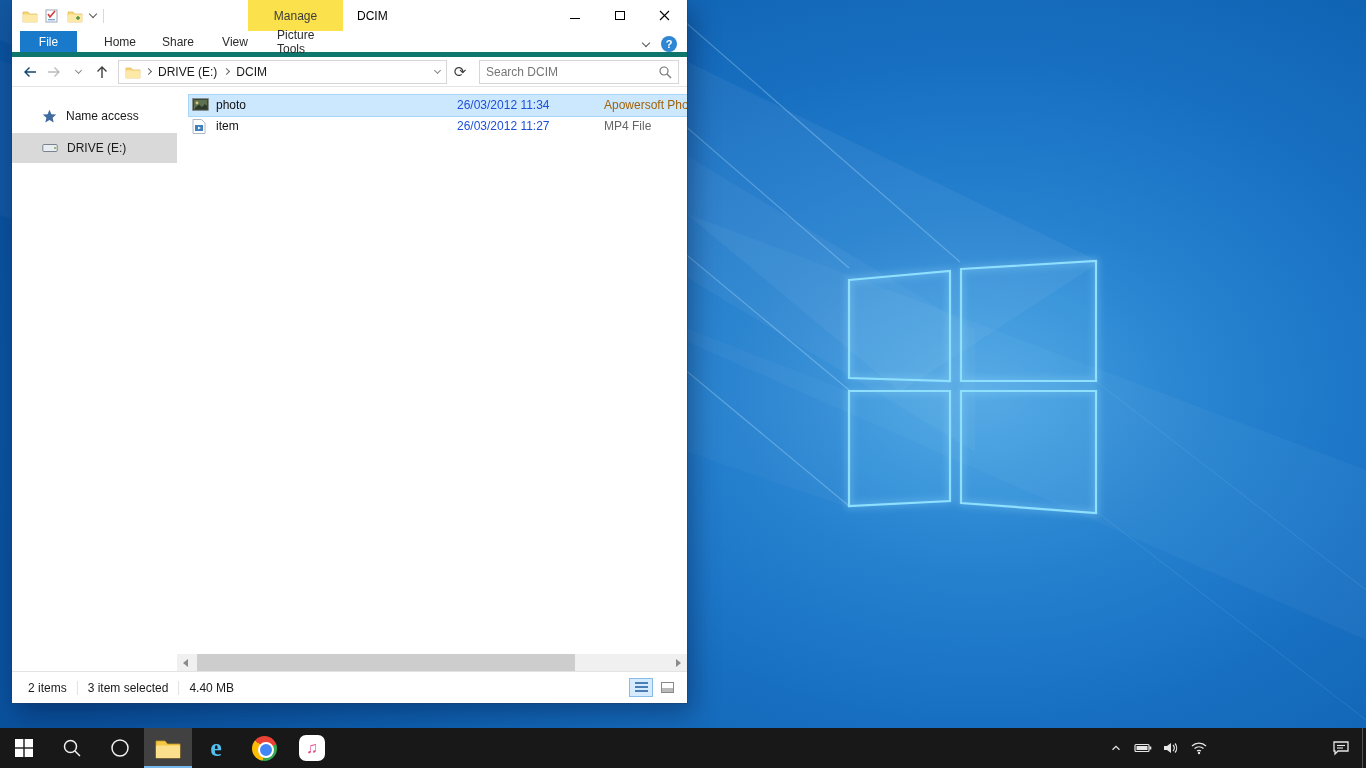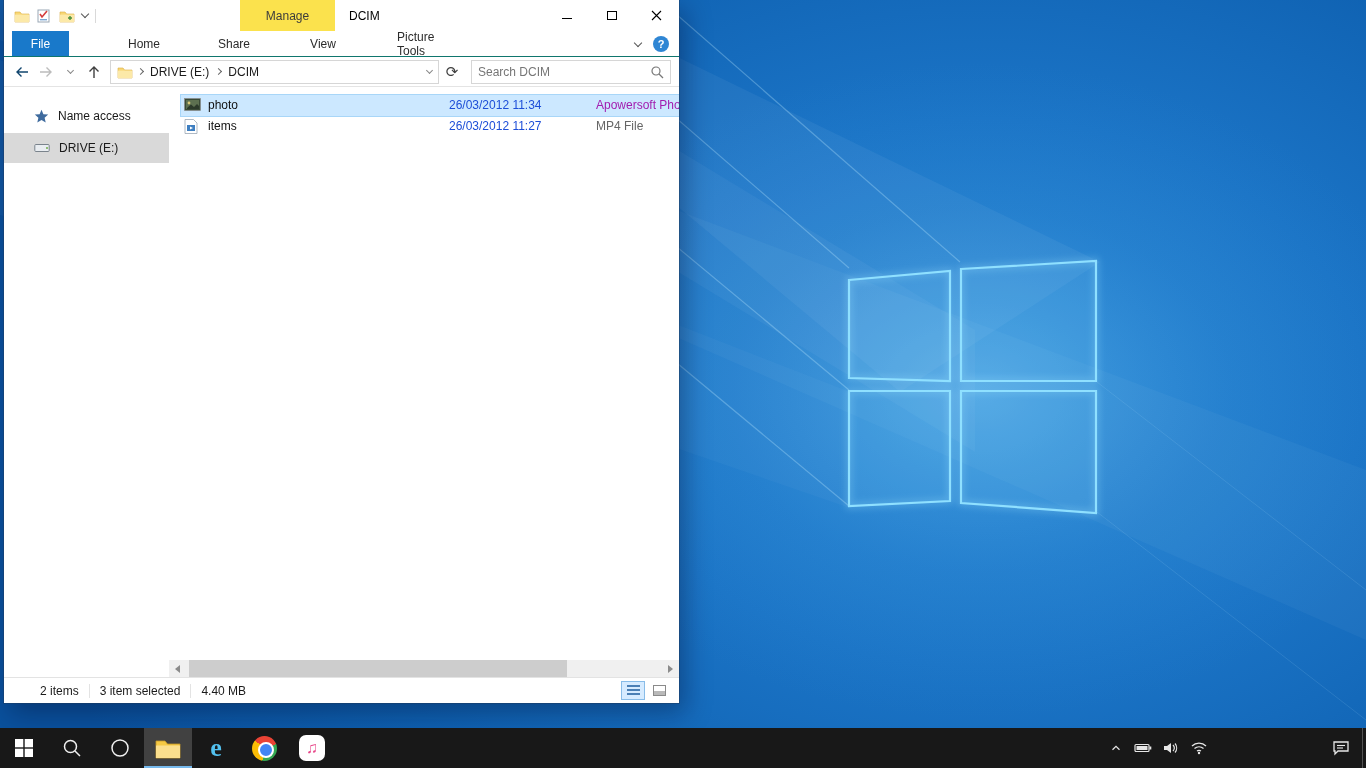--- a/index.html
+++ b/index.html
@@ -9,38 +9,38 @@
   
   .desktop {
     position: absolute; left: 0; top: 0; width: 1366px; height: 728px; overflow: hidden;
     background:
       radial-gradient(1000px 720px at 72% 54%, #2f8cd8 0%, #1b74c6 38%, #0e60b0 72%, #0a519d 100%);
   }
   .hero-svg { position: absolute; left: 0; top: 0; }
 
   
   .explorer-window {
-    position: absolute; left: 4px; top: 0; width: 675px; height: 703px;
+    position: absolute; left: 12px; top: 0; width: 675px; height: 703px;
     background: #fff; display: flex; flex-direction: column;
     box-shadow: 0 0 0 1px rgba(30,60,95,.45), 6px 10px 24px rgba(0,10,40,.35);
   }
 
   .titlebar { height: 31px; position: relative; background: #fff; flex-shrink: 0; }
   .qat { position: absolute; left: 10px; top: 0; height: 31px; display: flex; align-items: center; gap: 7px; }
   .qat-sep { width: 1px; height: 14px; background: #d9d9d9; }
   .caret-down { width: 6px; height: 6px; border-right: 1px solid #555; border-bottom: 1px solid #555; transform: rotate(45deg); margin-top: -3px; }
   .manage-block { position: absolute; left: 236px; top: 0; width: 95px; height: 31px; background: #fbe24d;
     display: flex; align-items: center; justify-content: center; color: #3c3c3c; }
   .window-title { position: absolute; left: 345px; top: 0; height: 31px; display: flex; align-items: center; color: #000; }
   .win-controls { position: absolute; right: 0; top: 0; height: 31px; display: flex; }
   .win-btn { width: 45px; height: 31px; display: flex; align-items: center; justify-content: center; }
   .glyph-min { width: 10px; border-top: 1px solid #000; margin-top: 6px; }
   .glyph-max { width: 10px; height: 9px; border: 1px solid #000; }
 
-  .tabrow { height: 26px; display: flex; align-items: stretch; position: relative; border-bottom: 1px solid #0f766e; flex-shrink: 0; gap: 32px; }
+  .tabrow { height: 26px; display: flex; align-items: stretch; position: relative; border-bottom: 5px solid #0f766e; flex-shrink: 0; }
   .tab-file { width: 57px; margin-left: 8px; background: #1979ca; color: #fff; display: flex; align-items: center; justify-content: center; }
   .tab { width: 58px; display: flex; align-items: center; justify-content: center; color: #2b2b2b; padding-left: 28px; }
   .tab.view { width: 56px; }
   .tab.contextual { width: 94px; }
   .ribbon-right { position: absolute; right: 10px; top: 0; height: 26px; display: flex; align-items: center; gap: 12px; }
   .help-circle { width: 16px; height: 16px; border-radius: 50%; background: #2f86d4; color: #fff; font-size: 11px; font-weight: bold;
     display: flex; align-items: center; justify-content: center; }
 
   .addressrow { height: 30px; display: flex; align-items: center; padding: 0 8px 0 6px; border-bottom: 1px solid #e4e4e4; flex-shrink: 0; }
   .nav-btn { width: 24px; height: 24px; display: flex; align-items: center; justify-content: center; flex-shrink: 0; }
@@ -68,30 +68,30 @@
   .col-sep { position: absolute; top: 5px; bottom: 5px; width: 1px; background: #e3e3e3; }
 
   .rows { flex: 1; padding-top: 8px; text-align: right; }
   .filerow { height: 21px; margin-left: 12px; position: relative; }
   .filerow.selected { background: #cce8ff; outline: 1px solid #a8d6f8; }
   .filerow .cell { position: absolute; top: 3px; white-space: nowrap; }
   .c-icon { left: 3px; top: 3px; }
   .c-name { left: 27px; color: #111; }
   .c-date { left: 268px; color: #1d4ed8; }
   .c-type { left: 415px; color: #666; }
-  .c-type.dim { color: #a21caf; }
+  .c-type.dim { color: #a16207; }
 
   .hscroll { position: absolute; left: 0; right: 0; bottom: 0; height: 17px; background: #f0f0f0; }
   .hs-arrow { position: absolute; top: 0; width: 17px; height: 17px; display: flex; align-items: center; justify-content: center; }
   .hs-arrow.left { left: 0; } .hs-arrow.right { right: 0; }
   .tri-l { width: 0; height: 0; border-top: 4px solid transparent; border-bottom: 4px solid transparent; border-right: 5px solid #8b8b8b; }
   .tri-r { width: 0; height: 0; border-top: 4px solid transparent; border-bottom: 4px solid transparent; border-left: 5px solid #8b8b8b; }
   .hs-thumb { position: absolute; left: 20px; top: 0; width: 378px; height: 17px; background: #cdcdcd; }
 
-  .statusbar { height: 26px; border-top: 1px solid #e3e3e3; display: flex; align-items: center; padding-left: 36px; flex-shrink: 0; color: #1a1a1a; }
+  .statusbar { height: 32px; border-top: 1px solid #e3e3e3; display: flex; align-items: center; padding-left: 16px; flex-shrink: 0; color: #1a1a1a; }
   .sb-sep { width: 1px; height: 14px; background: #e3e3e3; margin: 0 10px; }
   .view-toggles { margin-left: auto; margin-right: 8px; display: flex; gap: 2px; }
   .vt { width: 24px; height: 19px; display: flex; align-items: center; justify-content: center; border: 1px solid transparent; }
   .vt.active { background: #d6ebff; border-color: #88bce8; }
   .ic-details { width: 13px; height: 11px; background: repeating-linear-gradient(to bottom, #4a7fb5 0 2px, transparent 2px 4px); }
   .ic-thumbs { width: 13px; height: 11px; border: 1px solid #8a8a8a; background: linear-gradient(to bottom, transparent 55%, #b9b9b9 55%); }
 
   
   .taskbar { position: absolute; left: 0; bottom: 0; width: 1366px; height: 40px; background: #181818; display: flex; align-items: stretch; }
   .tb-btn { width: 48px; display: flex; align-items: center; justify-content: center; flex-shrink: 0; }
@@ -275,21 +275,21 @@
           <span class="cell c-name">photo</span>
           <span class="cell c-date">26/03/2012 11:34</span>
           <span class="cell c-type dim">Apowersoft Pho</span>
         </div>
         <div class="filerow">
           <svg class="c-icon cell" width="14" height="15" viewBox="0 0 14 15">
               <path d="M1 0.5 H9.5 L13 4 V14.5 H1 Z" fill="#fff" stroke="#9aa7b5" stroke-width="0.8"></path>
               <rect x="3" y="6" width="8" height="6" fill="#3e7fc1"></rect>
               <polygon points="6,7.5 6,10.5 9,9" fill="#fff"></polygon>
             </svg>
-          <span class="cell c-name">items</span>
+          <span class="cell c-name">item</span>
           <span class="cell c-date">26/03/2012 11:27</span>
           <span class="cell c-type">MP4 File</span>
         </div>
       </div>
 
       <div class="hscroll">
         <div class="hs-arrow left">
             <span class="tri-l"></span>
           </div>
         <div class="hs-thumb"></div>

